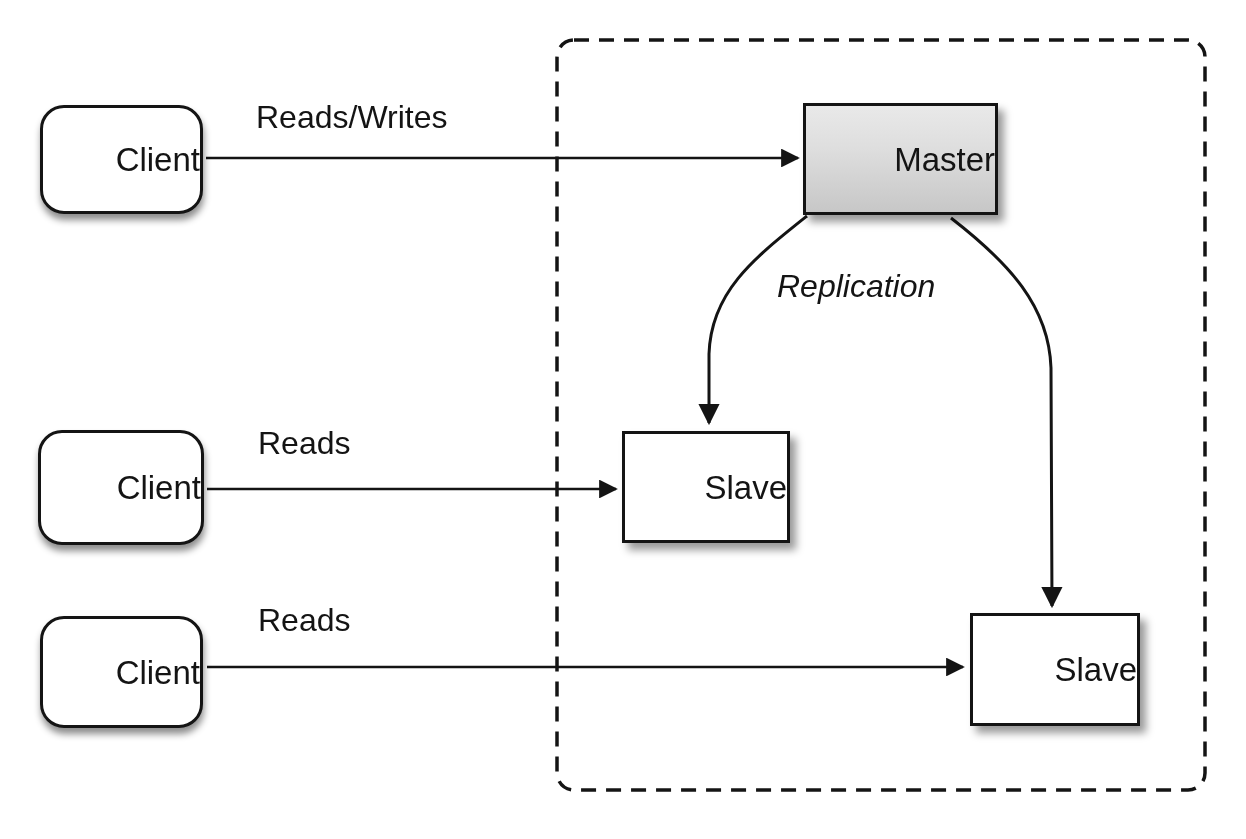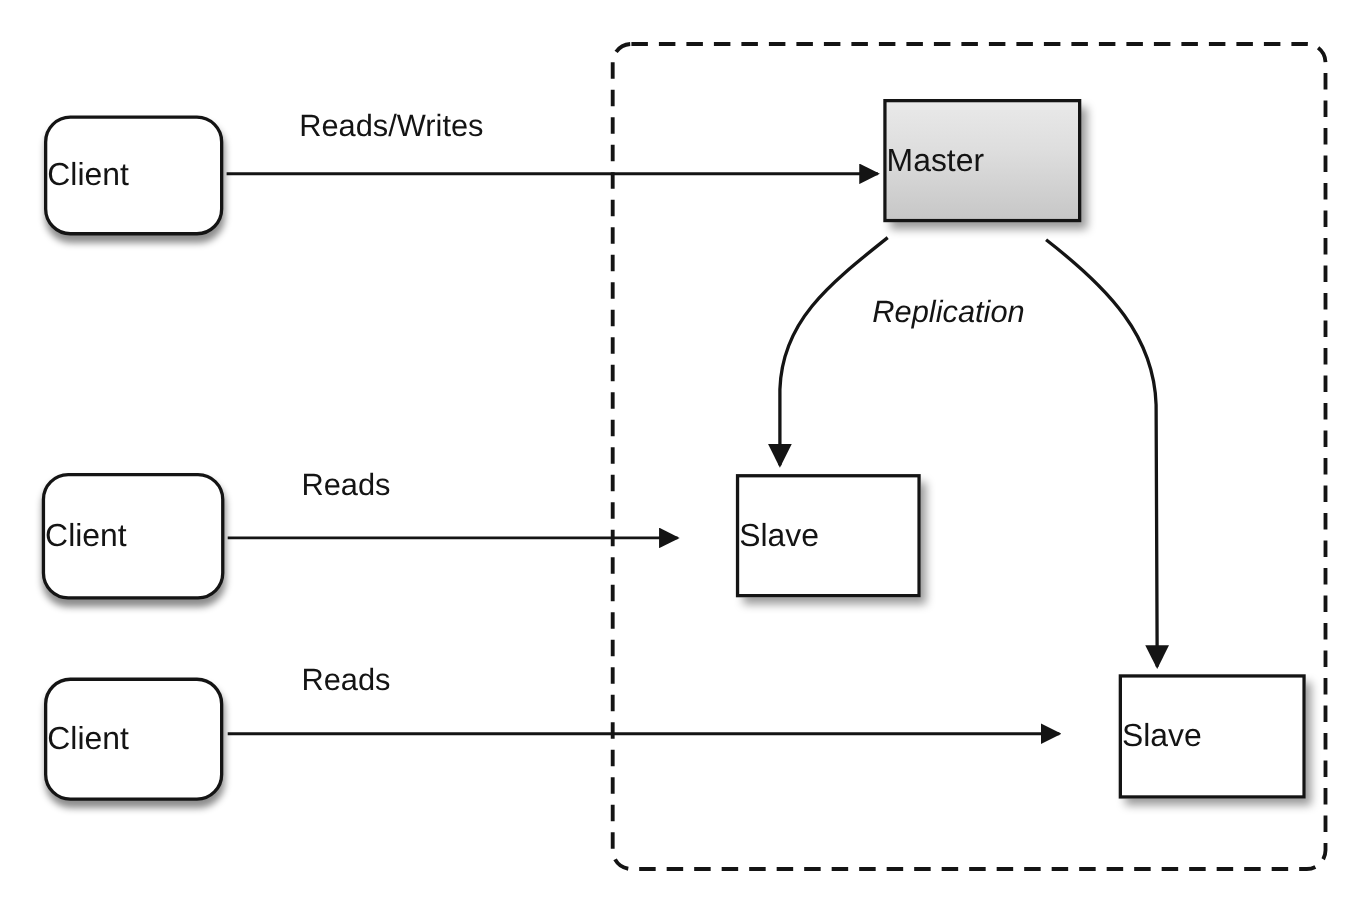--- a/index.html
+++ b/index.html
@@ -22,55 +22,53 @@
     top: 0;
     width: 1246px;
     height: 839px;
     z-index: 1;
   }
   .node {
     position: absolute;
     z-index: 2;
     display: flex;
     align-items: center;
-    justify-content: flex-start;
+    justify-content: flex-end;
     border: 3px solid #141414;
-    font-size: 29px;
+    font-size: 33px;
     line-height: 1;
     color: #141414;
     box-sizing: border-box;
     background: #ffffff;
   }
   .node-client {
     border-radius: 24px;
     box-shadow: 1px 6px 7px rgba(0, 0, 0, 0.45);
   }
   .node-master {
     background: linear-gradient(180deg, #e9e9e9 0%, #dedede 40%, #c7c7c7 100%);
     box-shadow: 6px 7px 8px rgba(0, 0, 0, 0.40);
   }
   .node-slave {
     background: #ffffff;
     box-shadow: 6px 7px 8px rgba(0, 0, 0, 0.40);
-    margin-left: 47px;
   }
   #client1 { left: 40px;  top: 105px; width: 163px; height: 109px; }
   #client2 { left: 38px;  top: 430px; width: 166px; height: 115px; }
   #client3 { left: 40px;  top: 616px; width: 163px; height: 112px; }
-  #master  { left: 803px; top: 90px; width: 180px; height: 112px; }
+  #master  { left: 803px; top: 103px; width: 195px; height: 112px; }
   #slave1  { left: 622px; top: 431px; width: 168px; height: 112px; }
   #slave2  { left: 970px; top: 613px; width: 170px; height: 113px; }
   .edge-label {
     position: absolute;
     z-index: 3;
-    font-size: 28px;
+    font-size: 32px;
     line-height: 1;
     white-space: nowrap;
     color: #141414;
-    margin-left: 16px;
   }
   #label-reads-writes { left: 256px; top: 101px; }
   #label-reads-2      { left: 258px; top: 427px; }
   #label-reads-3      { left: 258px; top: 604px; }
   #label-replication  { left: 777px; top: 270px; font-style: italic; }
 </style>
 </head>
 <body>
 
 <div class="canvas">

